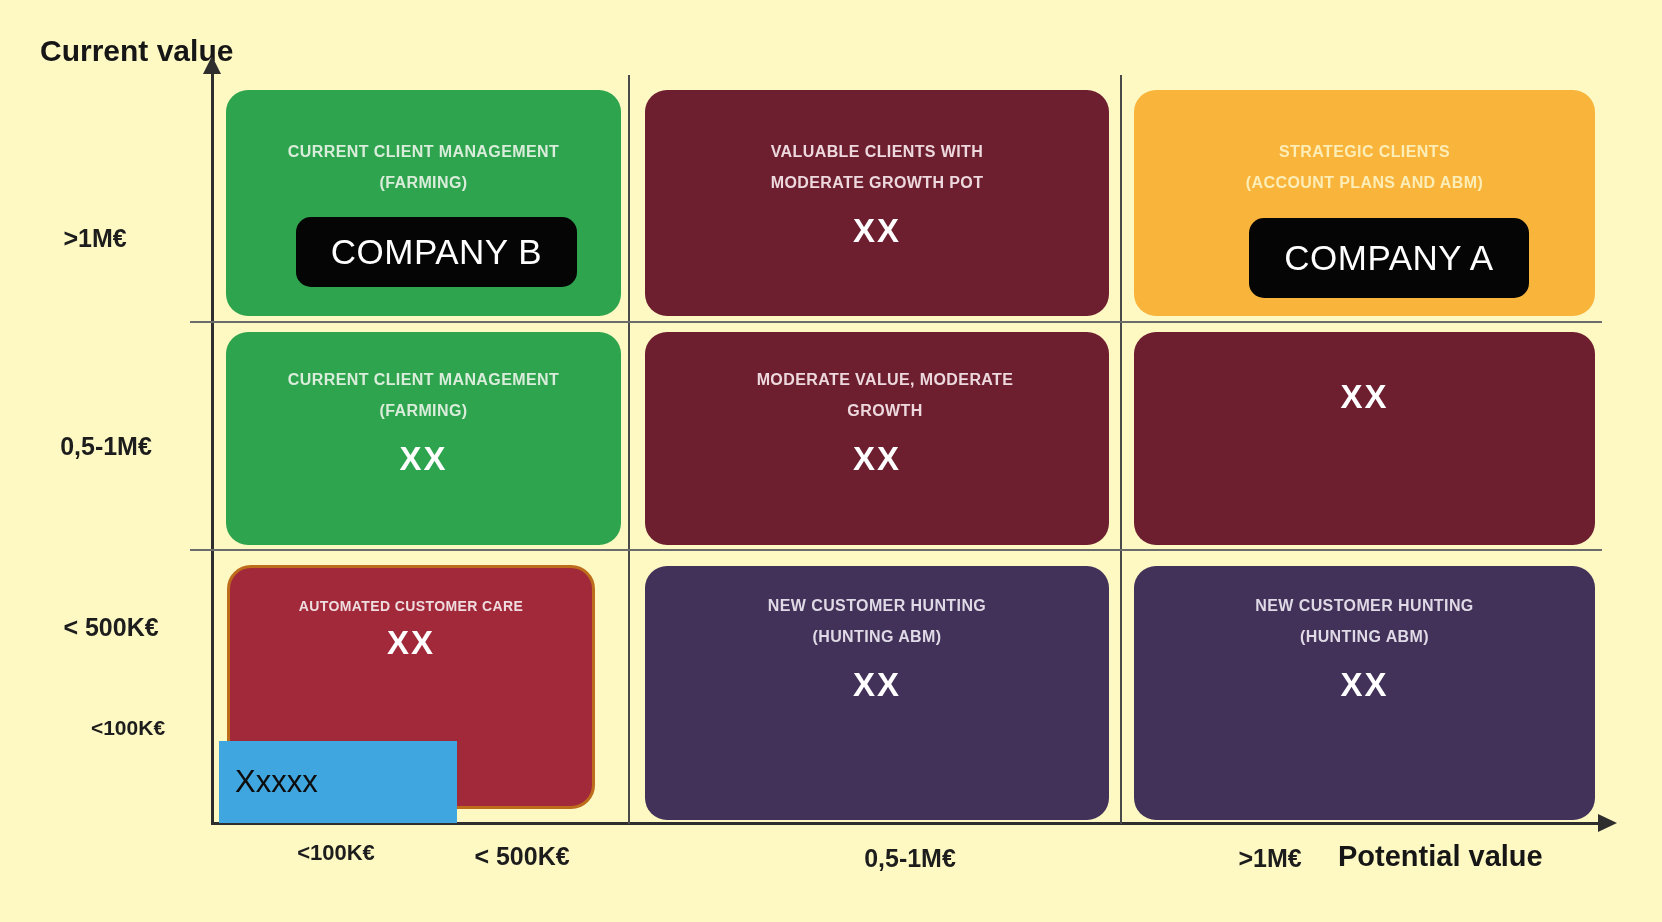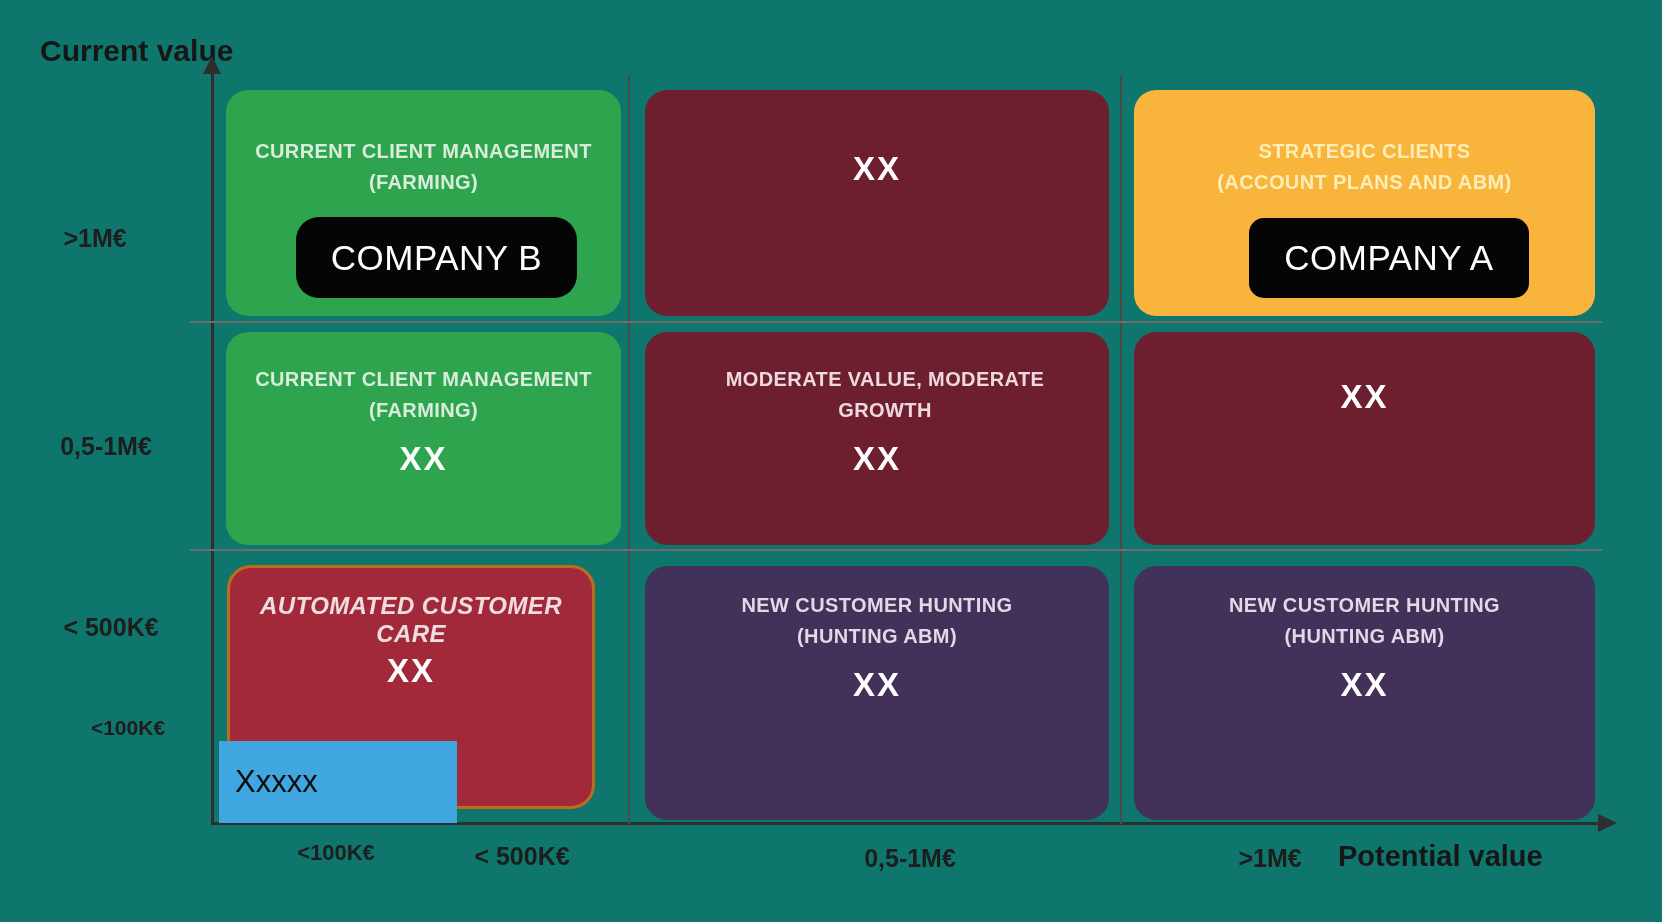--- a/index.html
+++ b/index.html
@@ -1,17 +1,17 @@
 <!DOCTYPE html>
 <html><head>
 <meta charset="utf-8">
 <style>
   html,body{margin:0;padding:0;background:#fff;}
   #stage{
-    position:relative;width:1662px;height:922px;background:#0f766e;overflow:hidden;
+    position:relative;width:1662px;height:922px;background:#fef9c3;overflow:hidden;
     font-family:"Liberation Sans", sans-serif;
   }
   
   .axis-title{position:absolute;font-weight:bold;color:#161616;}
   #y-axis-title{left:40px;top:34px;font-size:30px;}
   #x-axis-title{left:1338px;top:840px;font-size:29px;width:230px;text-align:left;}
   .axis-line{position:absolute;background:#2e2e2e;}
   #y-axis-line{left:211px;top:72px;width:3px;height:752px;}
   #x-axis-line{left:211px;top:822px;width:1392px;height:3px;}
   .arrow-up{
@@ -50,32 +50,32 @@
   .c2{left:645px;width:464px;}
   .c3{left:1134px;width:461px;}
   .r1{top:90px;height:226px;padding-top:46px;}
   .r2{top:332px;height:213px;padding-top:32px;}
   .r3{top:566px;height:254px;padding-top:24px;}
   #cell-automated-customer-care{
     left:227px;top:565px;width:368px;height:244px;border-radius:24px;
     padding-top:24px;
   }
   .title{
-    font-size:20px;font-weight:bold;text-align:center;white-space:pre-line;
+    font-size:16px;font-weight:bold;text-align:center;white-space:pre-line;
     line-height:31px;letter-spacing:.4px;
   }
-  #cell-automated-customer-care .title{font-size:24px;line-height:28px;font-style:italic;}
+  #cell-automated-customer-care .title{font-size:14px;line-height:28px;}
   .xx{font-size:33px;font-weight:bold;color:#ffffff;margin-top:14px;letter-spacing:2px;}
   #cell-automated-customer-care .xx{margin-top:4px;}
   
   .pill{
     position:absolute;border-radius:15px;display:flex;align-items:center;justify-content:center;
     font-size:35px;letter-spacing:.5px;
   }
-  #company-b-pill{left:296px;top:217px;width:281px;height:81px;border-radius:23px;}
+  #company-b-pill{left:296px;top:217px;width:281px;height:70px;}
   #company-a-pill{left:1220px;top:218px;width:280px;height:80px;margin-left:29px;}
   
   #highlight-overlay{
     position:absolute;left:219px;top:741px;width:238px;height:82px;z-index:5;
     display:flex;align-items:center;font-size:31px;padding-left:16px;box-sizing:border-box;
   }
 </style>
 </head>
 <body>
 
@@ -102,20 +102,22 @@
   <div class="tick" id="xtick-0">&lt;100K€</div>
   <div class="tick" id="xtick-1">&lt; 500K€</div>
   <div class="tick" id="xtick-2">0,5-1M€</div>
   <div class="tick" id="xtick-3">&gt;1M€</div>
 
   <div class="box c1 r1" style="background: rgb(46, 164, 79);">
     <div class="title" style="color: rgb(217, 237, 218);">CURRENT CLIENT MANAGEMENT
 (FARMING)</div>
   </div>
   <div class="box c2 r1" style="background: rgb(109, 31, 48);">
+    <div class="title" style="color: rgb(237, 217, 221);">VALUABLE CLIENTS WITH
+MODERATE GROWTH POT</div>
     <div class="xx">XX</div>
   </div>
   <div class="box c3 r1" style="background: rgb(249, 181, 59);">
     <div class="title" style="color: rgb(253, 237, 183);">STRATEGIC CLIENTS
 (ACCOUNT PLANS AND ABM)</div>
   </div>
 
   <div class="box c1 r2" style="background: rgb(46, 164, 79);">
     <div class="title" style="color: rgb(217, 237, 218);">CURRENT CLIENT MANAGEMENT
 (FARMING)</div>

